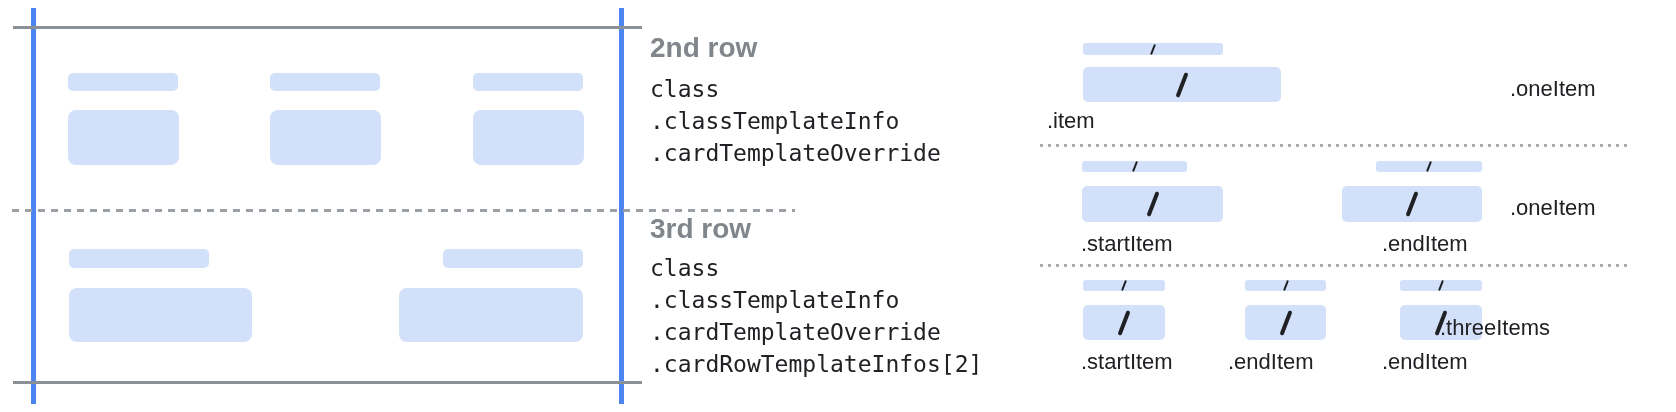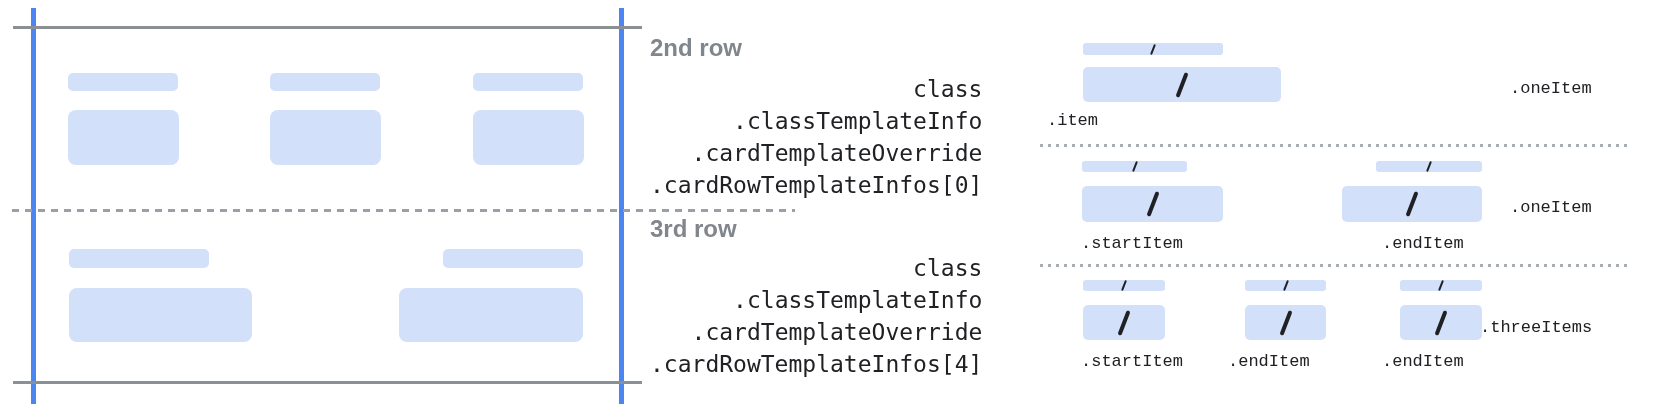--- a/index.html
+++ b/index.html
@@ -20,26 +20,26 @@
   .ph-label{border-radius:5px;}
   .ph-box{border-radius:8px;}
   .bar{background:#d3e0fa;display:flex;align-items:center;justify-content:center;}
   .bar-sm{border-radius:3px;}
   .bar-lg{border-radius:5px;}
   .slash{background:#202124;transform:rotate(21deg);}
   .slash-sm{width:2px;height:11px;border-radius:1px;}
   .slash-lg{width:4px;height:26px;border-radius:2px;}
 
   
-  .row-title{font-size:24px;font-weight:bold;color:#80868b;line-height:40px;white-space:nowrap;}
+  .row-title{font-size:28px;font-weight:bold;color:#80868b;line-height:40px;white-space:nowrap;}
   .code{font-family:"DejaVu Sans Mono","Liberation Mono",monospace;
         font-size:23px;line-height:32px;color:#202124;white-space:nowrap;}
-  .codeblock div{height:32px;text-align:right;}
-  .mono-label{font-family:Liberation Mono, monospace;
-        font-size:17px;line-height:28px;color:#202124;white-space:nowrap;}
+  .codeblock div{height:32px;}
+  .mono-label{font-family:Liberation Sans, sans-serif;
+        font-size:22px;line-height:28px;color:#202124;white-space:nowrap;}
 </style>
 </head>
 <body>
 
 <div class="abs" style="left:0;top:0;width:800px;height:412px;">
 
   <div class="abs vguide" style="left:31px;top:8px;height:396px;"></div>
   <div class="abs vguide" style="left:619px;top:8px;height:396px;"></div>
   <div class="abs hguide" style="left:13px;top:26px;width:629px;"></div>
   <div class="abs hguide" style="left:13px;top:381px;width:629px;"></div>
@@ -61,29 +61,28 @@
     <div class="abs ph ph-box" style="left:399px;top:288px;width:184px;height:54px;"></div>
   </div>
 </div>
 
 <div class="abs" style="left:0;top:0;">
   <div class="abs row-title" style="left:650px;top:28px;">2nd row</div>
   <div class="abs code codeblock" style="left:650px;top:73px;">
     <div>class</div>
     <div>.classTemplateInfo</div>
     <div>.cardTemplateOverride</div>
-    <div>.cardRowTemplateInfos[0]</div>
   </div>
 
   <div class="abs row-title" style="left:650px;top:209px;text-align:center;">3rd row</div>
   <div class="abs code codeblock" style="left:650px;top:252px;">
     <div>class</div>
     <div>.classTemplateInfo</div>
     <div>.cardTemplateOverride</div>
-    <div>.cardRowTemplateInfos[4]</div>
+    <div>.cardRowTemplateInfos[2]</div>
   </div>
 </div>
 
 <div class="abs" style="left:0;top:0;">
 
   <div class="abs" style="left:0;top:0;">
     <div class="abs bar bar-sm" style="left:1083px;top:43px;width:140px;height:12px;">
       <span class="slash slash-sm"></span>
     </div>
     <div class="abs bar bar-lg" style="left:1083px;top:67px;width:198px;height:35px;">
@@ -130,15 +129,15 @@
     </div>
     <div class="abs bar bar-sm" style="left:1400px;top:280px;width:82px;height:11px;">
       <span class="slash slash-sm"></span>
     </div>
     <div class="abs bar bar-lg" style="left:1400px;top:305px;width:82px;height:35px;">
       <span class="slash slash-lg"></span>
     </div>
     <div class="abs mono-label" style="left:1081px;top:348px;">.startItem</div>
     <div class="abs mono-label" style="left:1228px;top:348px;">.endItem</div>
     <div class="abs mono-label" style="left:1382px;top:348px;">.endItem</div>
-    <div class="abs mono-label" style="left:1440px;top:314px;margin-left:40px;">.threeItems</div>
+    <div class="abs mono-label" style="left:1440px;top:314px;">.threeItems</div>
   </div>
 </div>
 
 </body></html>

